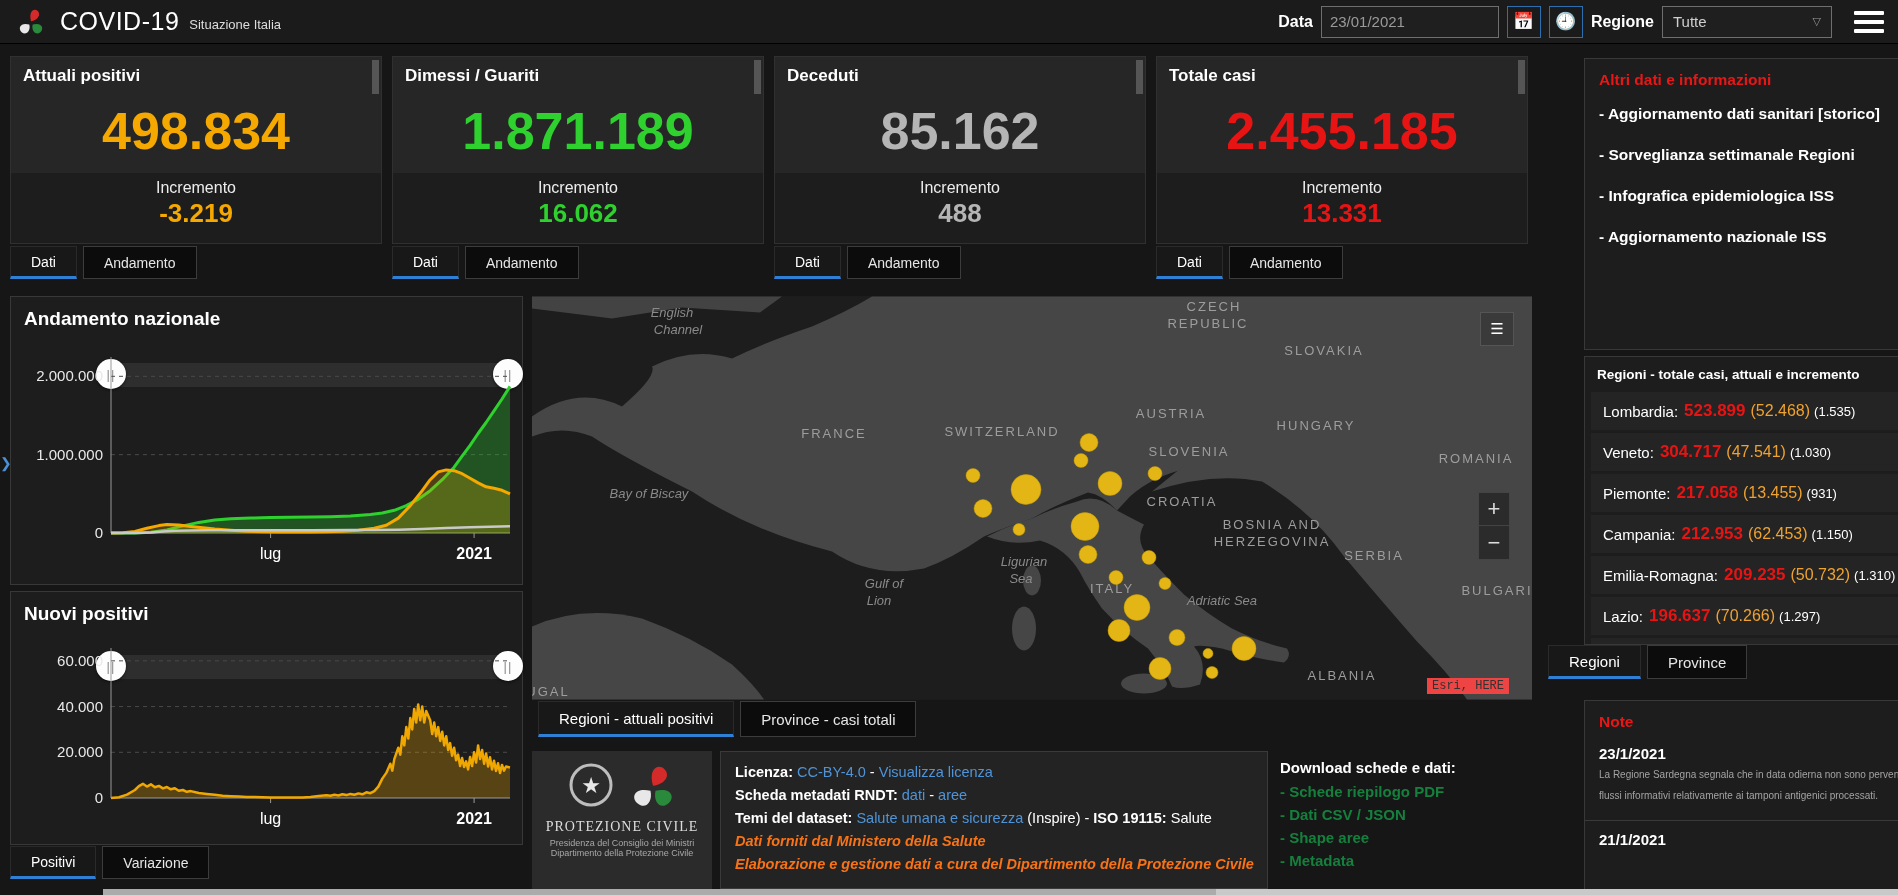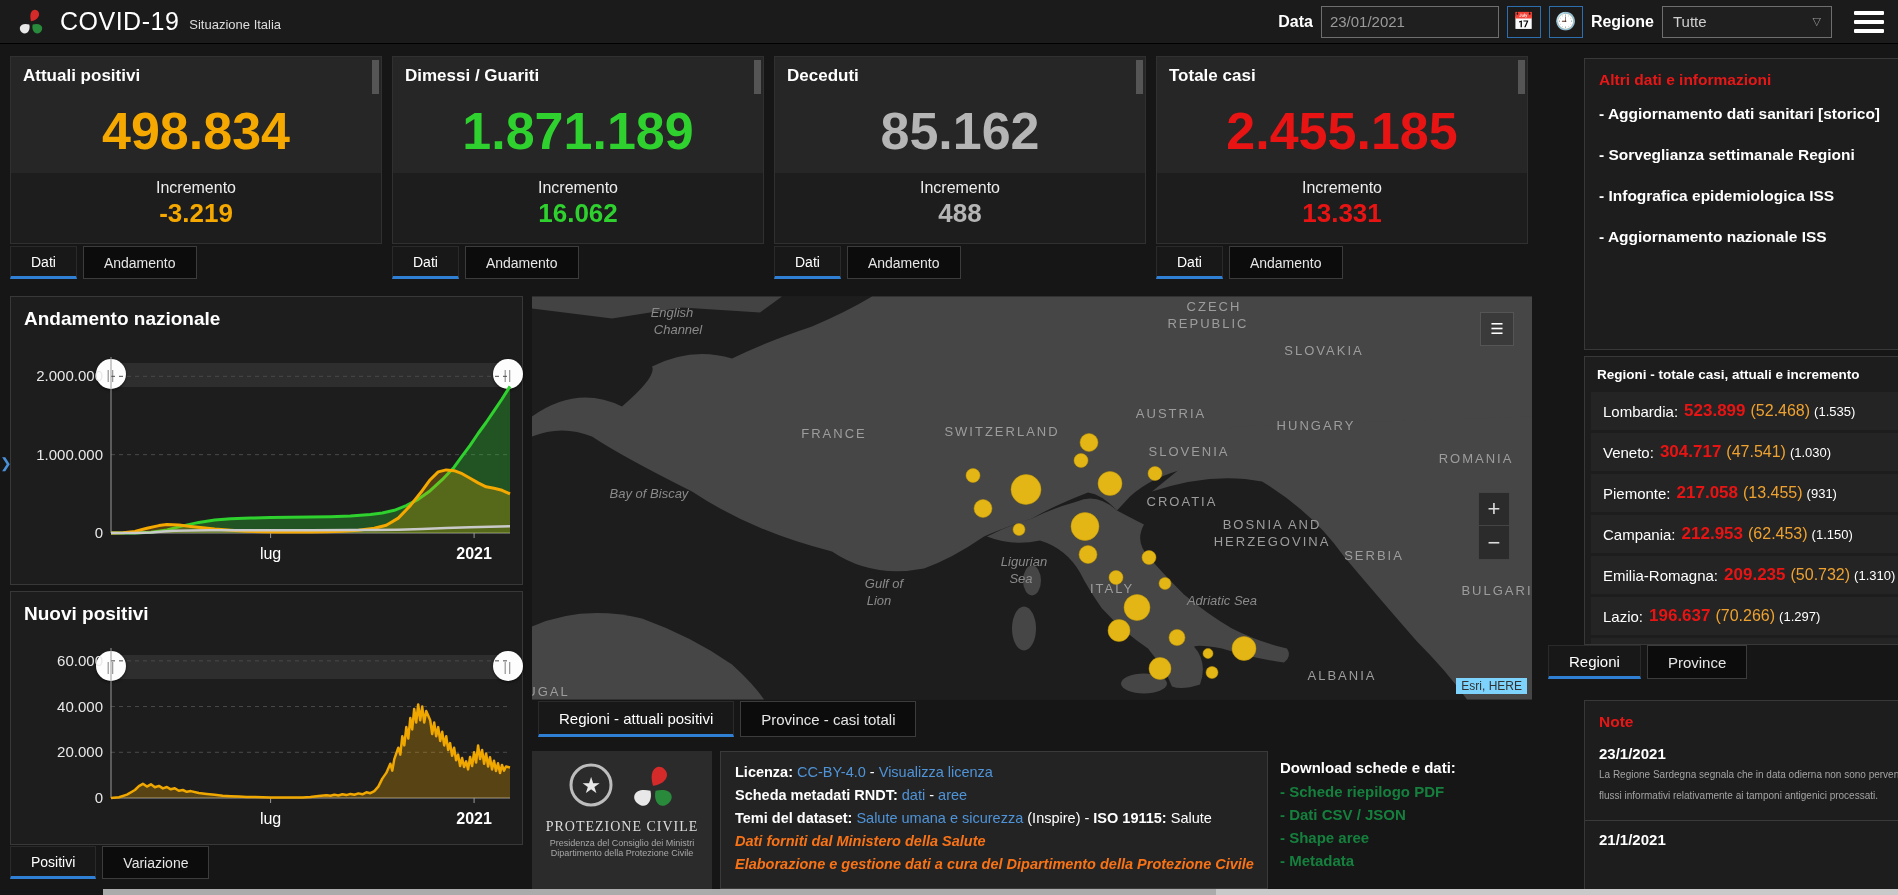--- a/index.html
+++ b/index.html
@@ -43,21 +43,21 @@
   
   #map { position:absolute; left:532px; top:296px; width:1000px; height:404px; background:#1c1c1c; overflow:hidden; }
   #map svg.basemap { position:absolute; left:0; top:0; }
   .map-label-sea { fill:#8a8a8a; font-style:italic; font-size:13px; }
   .map-label-country { fill:#9d9d9d; font-size:13px; letter-spacing:2px; }
   .map-bubble { fill:#e3b616; stroke:#c79a00; stroke-width:0.5; }
   #layerlist-btn { position:absolute; right:18px; top:16px; width:34px; height:34px; background:#3a3a3a; border:1px solid #555; color:#fff; display:flex; align-items:center; justify-content:center; font-size:15px; cursor:pointer; }
   #map-zoom { position:absolute; right:22px; top:196px; width:32px; background:#2b2b2b; border:1px solid #444; }
   .mz-btn { width:100%; height:33px; color:#dcdcdc; font-size:22px; display:flex; align-items:center; justify-content:center; cursor:pointer; }
   #mz-in { border-bottom:1px solid #444; }
-  #map-attrib { position:absolute; right:5px; bottom:6px; background:#7dd3fc; color:#323232; font-size:12px; padding:1px 5px; }
+  #map-attrib { position:absolute; right:23px; bottom:6px; background:#ef4444; color:#323232; font-size:12px; padding:1px 5px;font-family:Liberation Mono, monospace; }
 
   
   #footer-logos { position:absolute; left:532px; top:751px; width:180px; height:138px; background:#2b2b2b; text-align:center; }
   #footer-license { position:absolute; left:720px; top:751px; width:548px; height:138px; background:#232323; border:1px solid #3a3a3a; padding:9px 14px; }
   .lic-line { font-size:14.5px; color:#fff; line-height:23px; white-space:nowrap; }
   .seg-b { font-weight:bold; color:#fff; }
   .seg-n { color:#fff; }
   .seg-l { color:#4f94d8; cursor:pointer; }
   .seg-i { font-style:italic; color:#f97316;font-weight:bold; }
   #footer-dl { position:absolute; left:1276px; top:751px; width:256px; height:138px; padding:8px 4px; }

